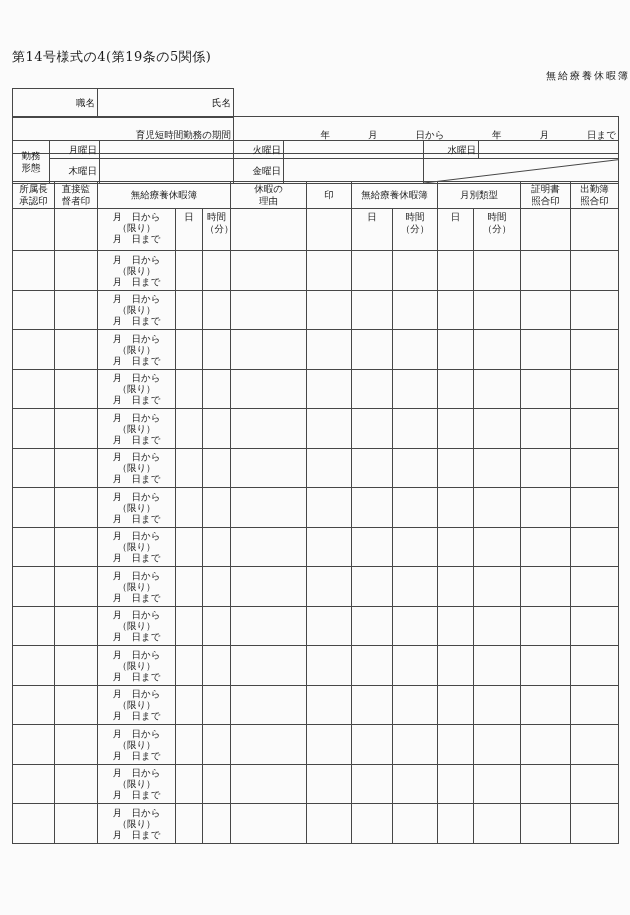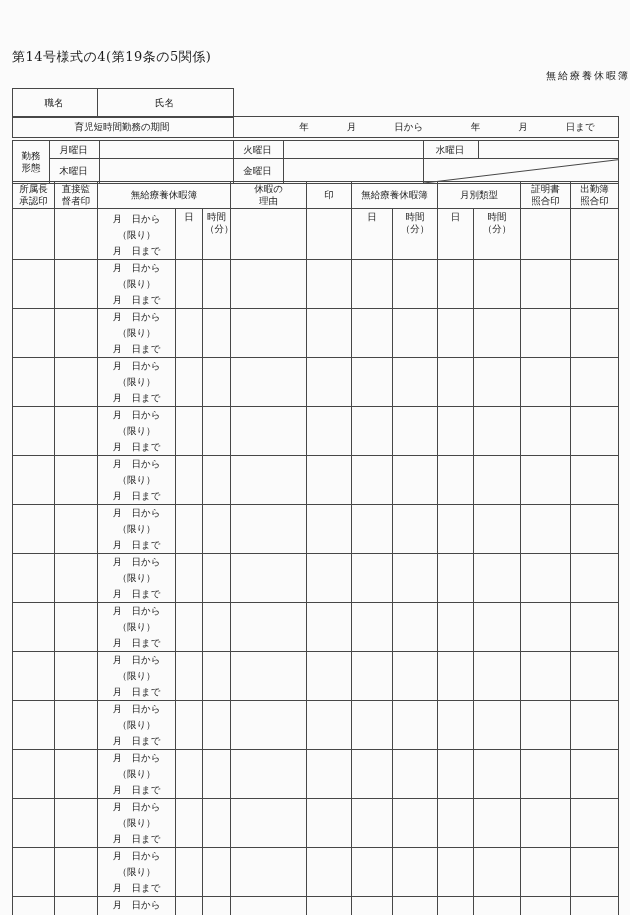--- a/index.html
+++ b/index.html
@@ -10,30 +10,30 @@
   }
   .abs{position:absolute}
   .form-number{left:12px;top:48px;font-size:13px;letter-spacing:.5px}
   .form-title{left:0;right:0;top:69px;text-align:right;font-size:10px;letter-spacing:2px}
   table{border-collapse:collapse;table-layout:fixed;background:transparent}
   td,th{
     border:1px solid #474747;font-weight:normal;
     font-size:9.5px;line-height:12px;padding:0 2px;
     white-space:pre-line;vertical-align:middle;overflow:hidden;text-align:center;
   }
-  .left{text-align:center;padding-left:0}
+  .left{text-align:right;padding-left:0}
   .top{vertical-align:top;padding-top:2px}
-  .value-spread{text-align:center;padding-left:44px;white-space:pre}
-  .period{line-height:16px}
+  .value-spread{text-align:right;padding-left:44px;white-space:pre}
+  .period{line-height:11px}
   .diag{position:relative;padding:0}
   .diag svg{position:absolute;left:0;top:0;width:100%;height:100%;display:block}
   .diag line{stroke:#474747;stroke-width:1;vector-effect:non-scaling-stroke}
   tr.hdr{height:27px}
   tr.row-a{height:29px}
-  tr.row-b{height:21px}
+  tr.row-b{height:37px}
   tr.ws1{height:18px}
   tr.ws2{height:17px}
   tr.first-data-row{height:42px}
   tr.data-row{height:39.5px}
 </style>
 </head>
 <body>
 
 <div class="abs form-number">第14号様式の4(第19条の5関係)</div>
 <div class="abs form-title">無給療養休暇簿</div>

